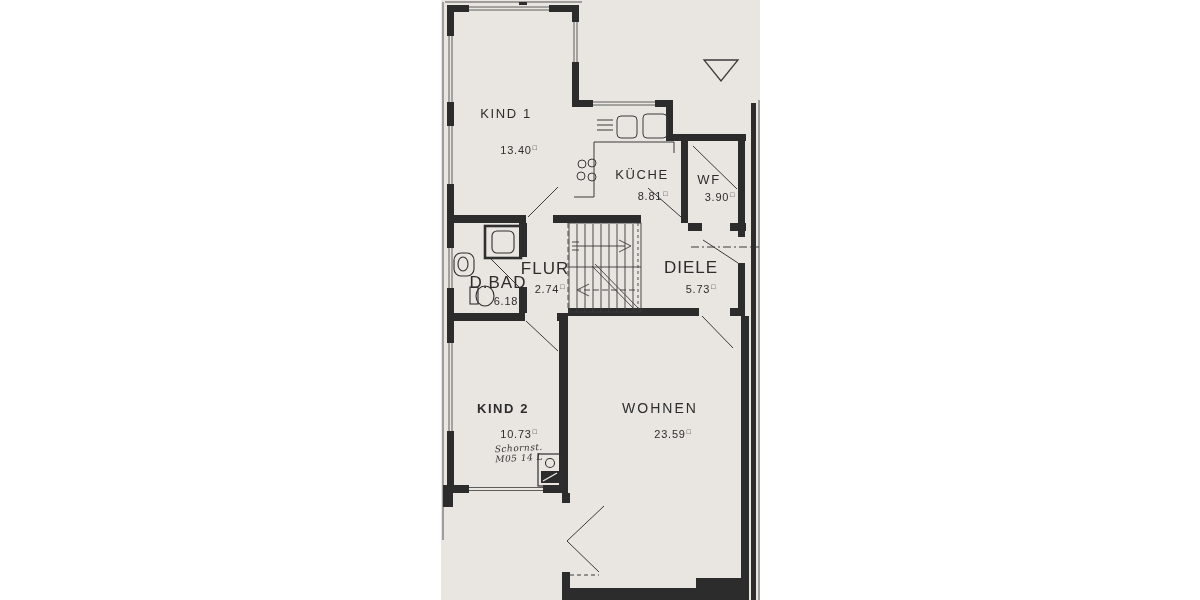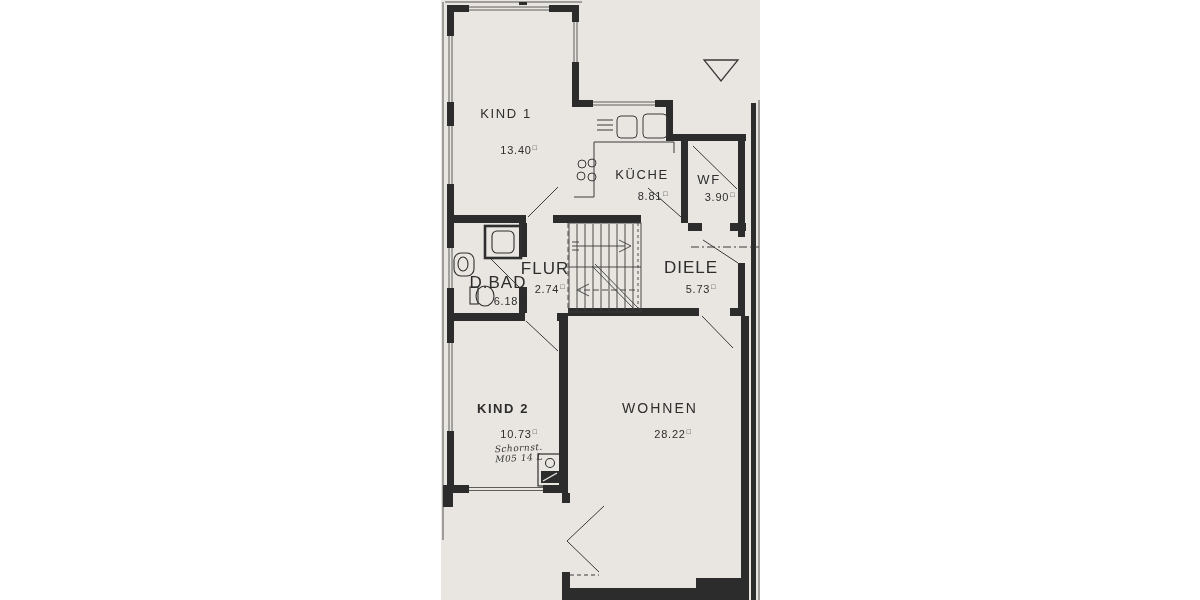--- a/index.html
+++ b/index.html
@@ -159,20 +159,20 @@
     <span class="lbl room-name small" style="left:250px;top:268px;">DIELE</span>
     <span class="lbl room-area" style="left:260px;top:289px;"><span>5.73</span><span class="unit">□</span></span>
 
     <span class="lbl room-name small" style="left:57px;top:283px;">D.BAD</span>
     <span class="lbl room-area" style="left:68px;top:301px;"><span>6.18</span><span class="unit">□</span></span>
 
     <span class="lbl room-name" style="left:62px;top:408px;font-weight:bold;">KIND 2</span>
     <span class="lbl room-area" style="left:78px;top:434px;"><span>10.73</span><span class="unit">□</span></span>
 
     <span class="lbl room-name big" style="left:219px;top:408px;">WOHNEN</span>
-    <span class="lbl room-area" style="left:232px;top:434px;"><span>28.22</span><span class="unit">□</span></span>
+    <span class="lbl room-area" style="left:232px;top:434px;"><span>23.59</span><span class="unit">□</span></span>
 
     <span class="note" style="left:54px;top:443px;">
       <span>Schornst.</span><br>
       <span>M05 14 L</span>
     </span>
   </div>
 </div>
 
 </body></html>

